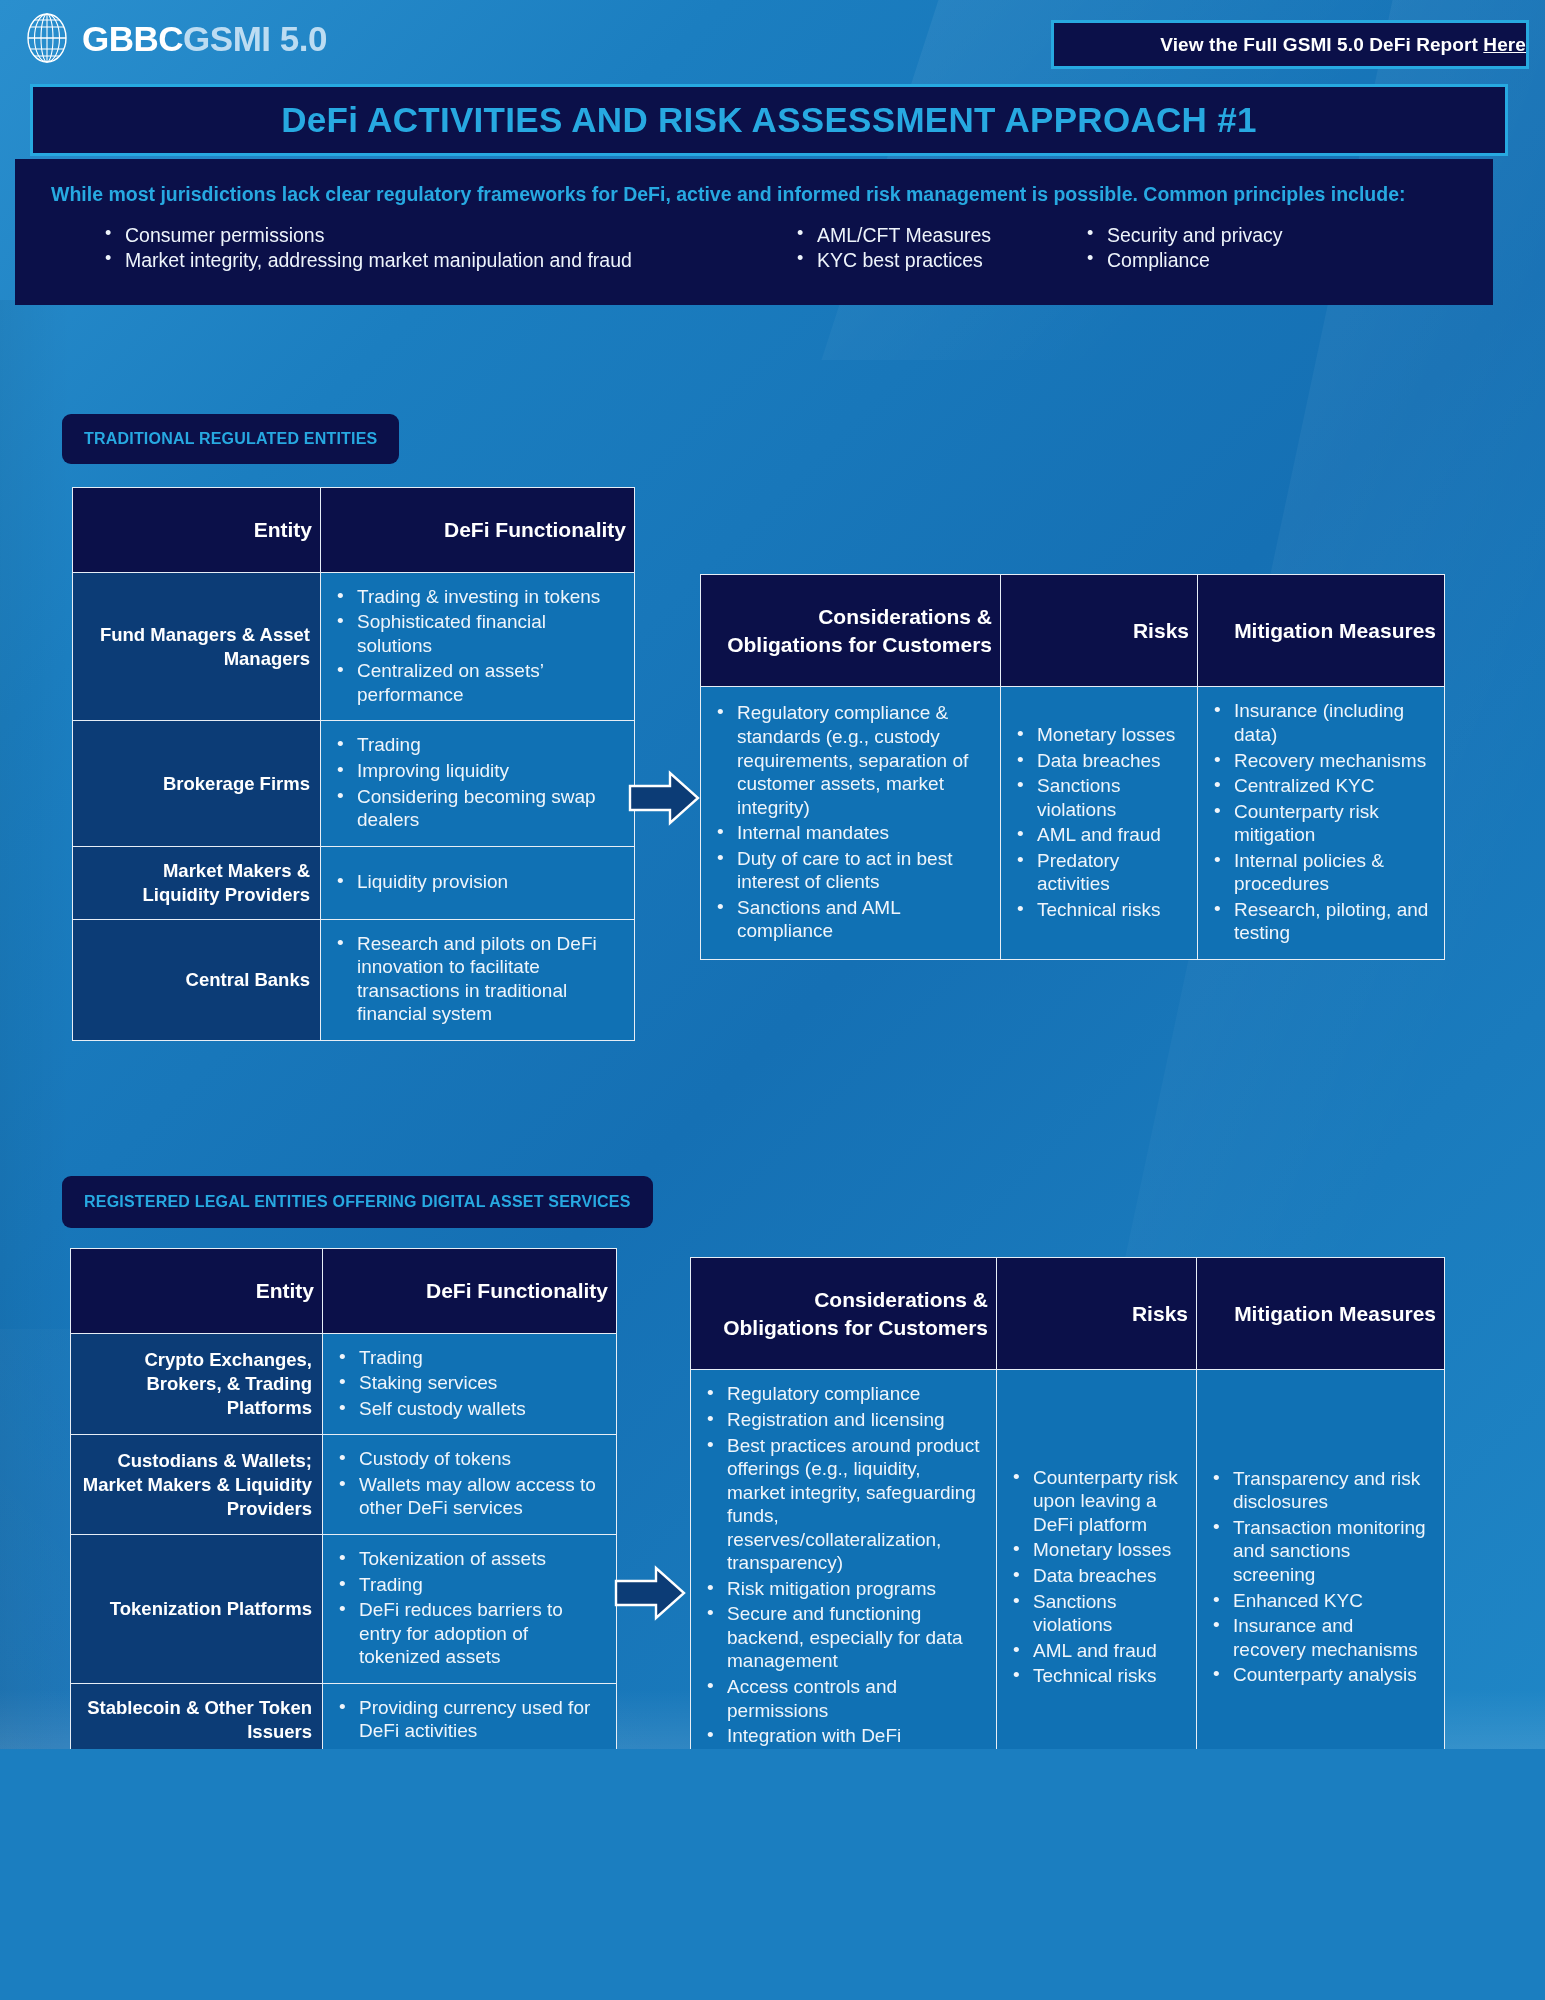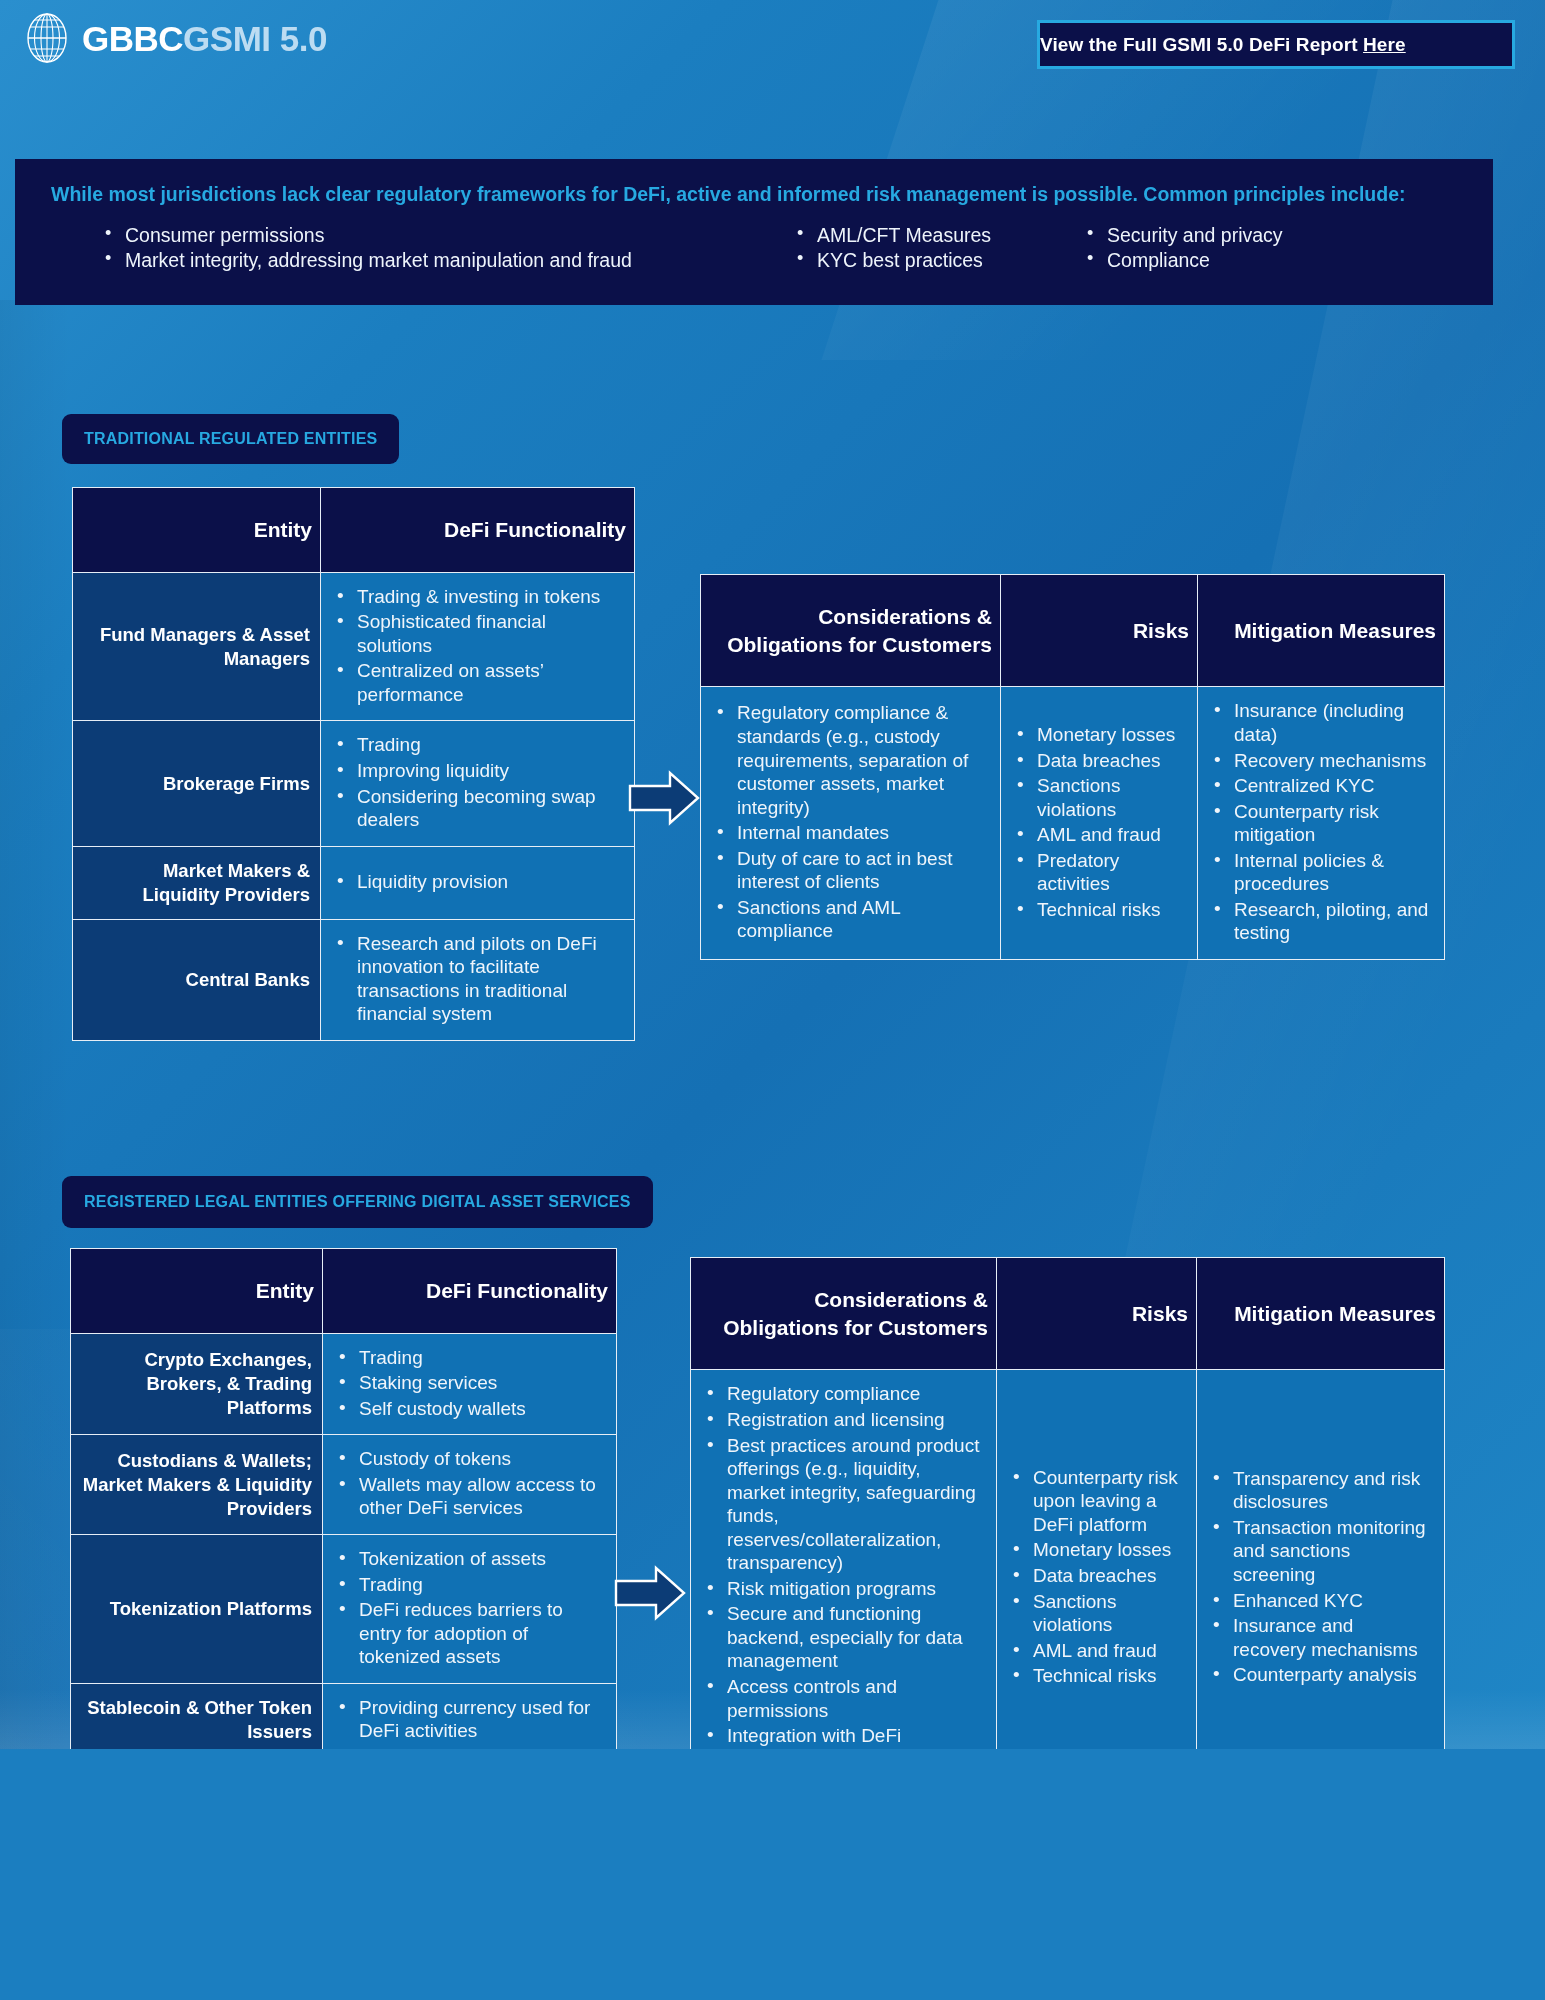--- a/index.html
+++ b/index.html
@@ -35,24 +35,24 @@
   
   .topbar { position:absolute; top:0; left:0; width:1545px; height:88px; }
   .logo-wrap { position:absolute; left:22px; top:12px; display:flex; align-items:center; gap:10px; }
   .logo-mark { width:50px; height:52px; }
   .logo-text { font-size:35px; font-weight:bold; letter-spacing:-0.5px; line-height:1;
                font-family:"Liberation Sans", sans-serif; }
   .logo-gbbc { color:#ffffff; }
   .logo-gsmi { color:#bcdcf2; }
 
   .report-btn {
-    position:absolute; right:30px; top:20px;
+    position:absolute; right:16px; top:20px;
     width:478px; height:49px;
     background:#0b1049; border:3px solid #27a9e1;
-    display:flex; align-items:center; justify-content:flex-start;
+    display:flex; align-items:center; justify-content:flex-end;
   }
   .report-btn span { color:#ffffff; font-size:19px; font-weight:bold; letter-spacing:.1px; }
   .report-btn .lnk { text-decoration:underline; }
 
   
   .title-band {
     position:absolute; left:30px; top:84px; width:1478px; height:72px;
     background:#0b1049; border:3px solid #27a9e1;
     display:flex; align-items:center; justify-content:center;
   }
@@ -136,20 +136,23 @@
       </span>
     </div>
 
     <div class="report-btn" data-interactable="true">
       <span>
         <span data-interactable="false">View the Full GSMI 5.0 DeFi Report </span><span class="lnk" data-interactable="true">Here</span>
       </span>
     </div>
   </div>
 
+  <div class="title-band" data-interactable="false">
+    <h1 data-interactable="false">DeFi ACTIVITIES AND RISK ASSESSMENT APPROACH #1</h1>
+  </div>
 
   <div class="intro" data-interactable="false">
     <div class="lead" data-interactable="false">While most jurisdictions lack clear regulatory frameworks for DeFi, active and informed risk management is possible. Common principles include:</div>
     <div class="cols">
       <ul class="col-a" data-interactable="false">
         <li data-interactable="false">Consumer permissions</li>
         <li data-interactable="false">Market integrity, addressing market manipulation and fraud</li>
       </ul>
       <ul class="col-b" data-interactable="false">
         <li data-interactable="false">AML/CFT Measures</li>

